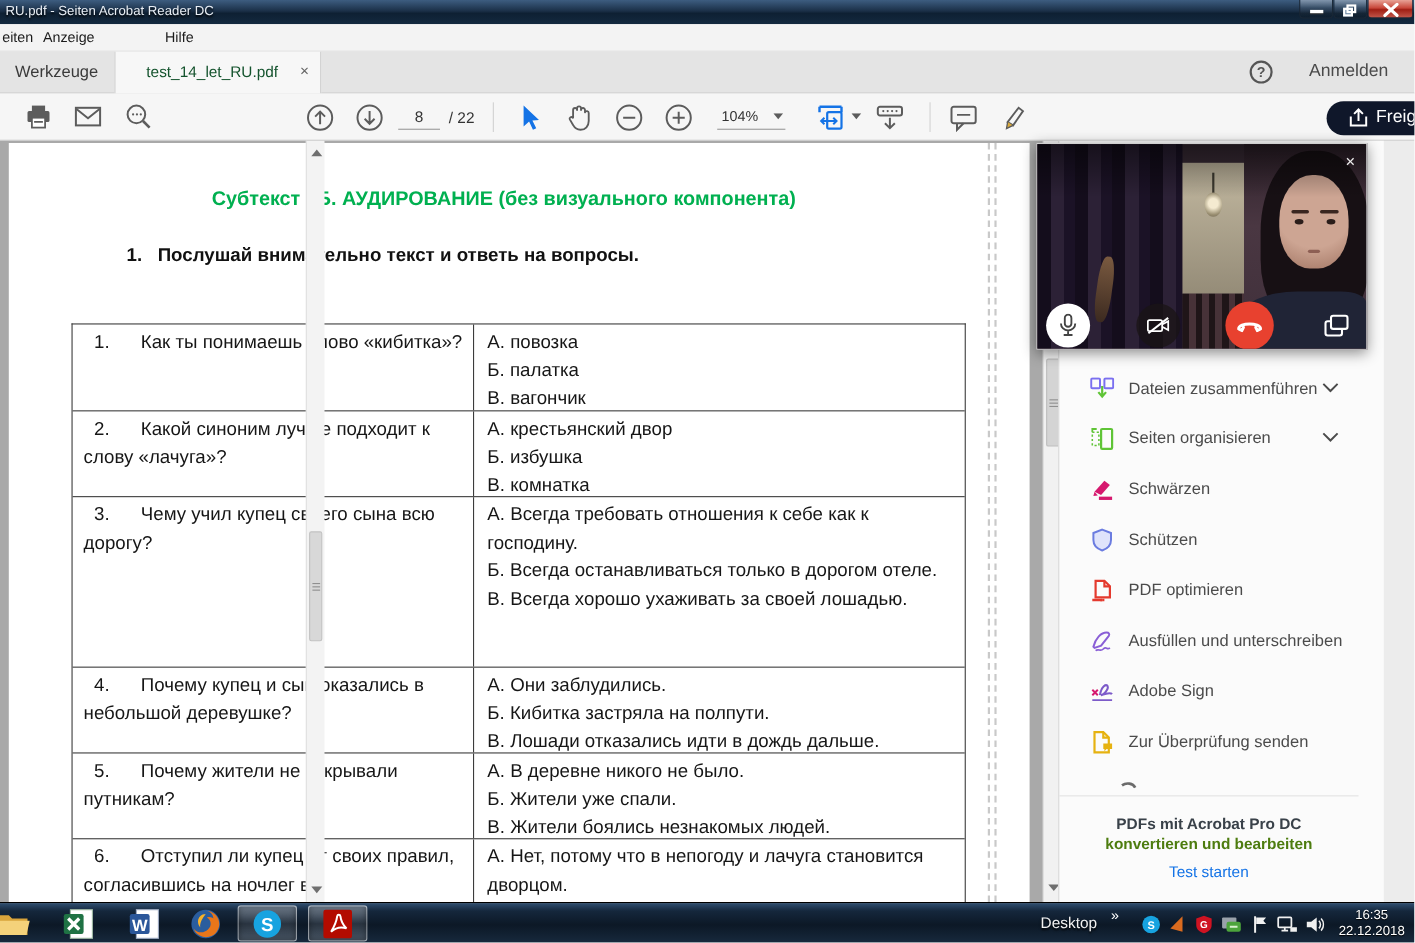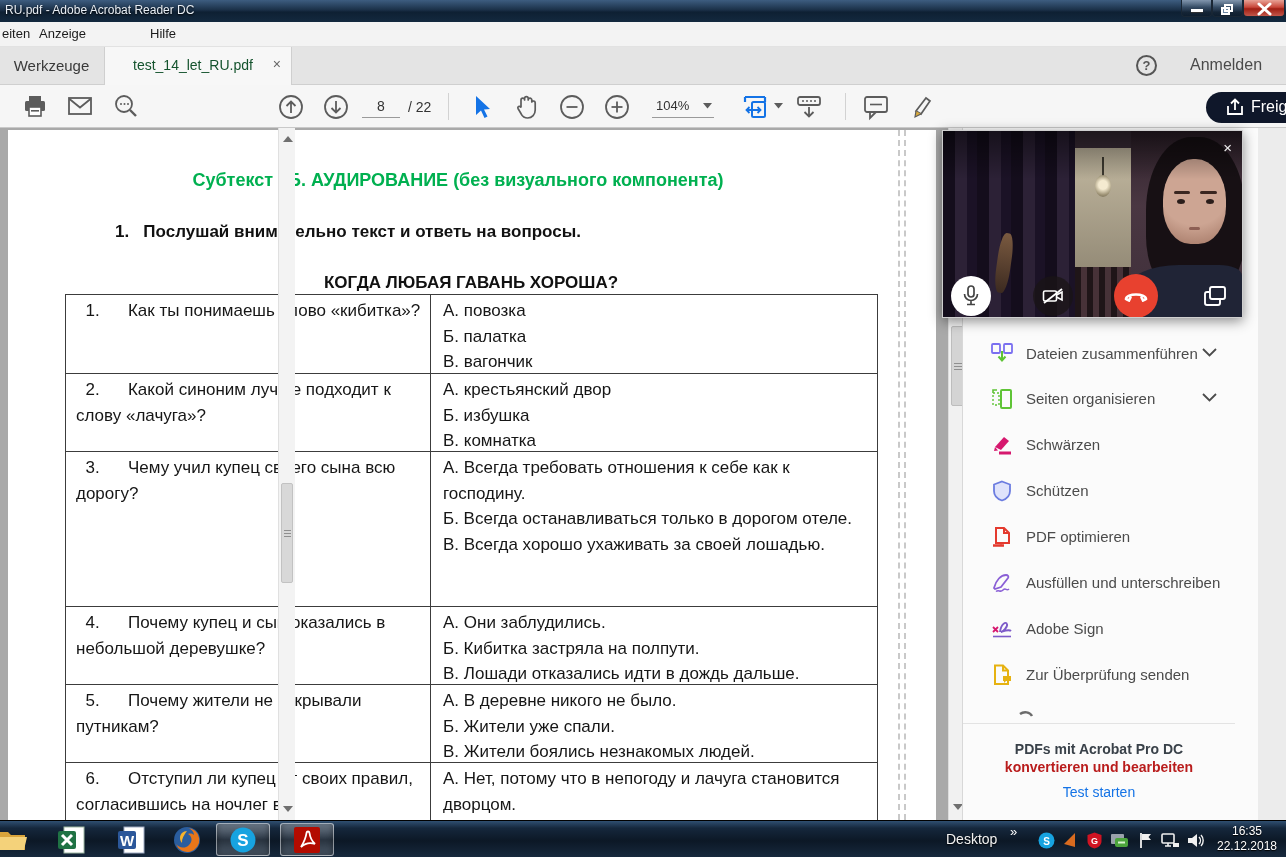--- a/index.html
+++ b/index.html
@@ -81,21 +81,21 @@
   
   #tools-panel { position:absolute; left:962px; top:0; width:296px; height:692px; background:#fbfbfb; border-left:1px solid #d8d8d8;}
   .pitem { position:absolute; left:0; width:272px; height:44px; }
   .pitem .ico { position:absolute; left:28px; top:11px; width:22px; height:22px; }
   .pitem .lbl { position:absolute; left:63px; top:13px; font-size:15px; color:#4b4b4b; }
   .pitem .chev { position:absolute; right:18px; top:16px; }
   #pi0{top:204px;} #pi1{top:249px;} #pi2{top:295px;} #pi3{top:341px;} #pi4{top:387px;} #pi5{top:433px;} #pi6{top:479px;} #pi7{top:525px;}
   #pi-partial { position:absolute; left:1016px; top:582px; width:20px; height:10px; overflow:hidden; }
   #panel-promo-divider { position:absolute; left:0px; top:595px; width:272px; height:1px; background:#e3e3e3;}
   #promo1 { position:absolute; left:0; top:613px; width:272px; text-align:center; font-weight:bold; font-size:14px; color:#394149;}
-  #promo2 { position:absolute; left:0; top:631px; width:272px; text-align:center; font-weight:bold; font-size:14px; color:#b91c1c;}
+  #promo2 { position:absolute; left:0; top:631px; width:272px; text-align:center; font-weight:bold; font-size:14px; color:#4d7c0f;}
   #promo-link { position:absolute; left:0; top:656px; width:272px; text-align:center; font-size:14px; color:#1473e6;}
   .peek-chev { position:absolute; }
   #panel-scroll { position:absolute; left:1268px; top:128px; width:17px; height:680px; background:#f3f3f3; border-left:1px solid #e0e0e0;}
   #panel-scroll .sb-arrow-up { left:4px; top:8px; }
   #panel-scroll .sb-arrow-down { left:4px; bottom:8px; }
   #panel-thumb { position:absolute; left:2px; top:355px; width:12px; height:100px; background:#d8d8d8; border:1px solid #c2c2c2; border-radius:2px;}
   #panel-thumb .grip { position:absolute; left:2px; top:46px; width:7px; height:1px; background:#8f8f8f; box-shadow:0 3px 0 #8f8f8f,0 6px 0 #8f8f8f;}
 
   
   #video-call { position:absolute; left:942px; top:2px; width:301px; height:188px; background:#3b2d38;
@@ -142,21 +142,21 @@
   .tray { position:absolute; top:11px; width:17px; height:17px; }
   #tr-skype{left:1038px;} #tr-tri{left:1062px;} #tr-gdata{left:1086px;} #tr-green{left:1110px;} #tr-flag{left:1138px;} #tr-net{left:1160px;} #tr-vol{left:1186px;}
   #tk-clock { position:absolute; left:1212px; top:3px; width:70px; text-align:center; color:#fff; font-size:12px; line-height:15px; text-shadow:0 1px 1px #000;}
 </style>
 </head>
 <body>
 
 <div id="screen">
 
   <div id="titlebar">
-    <span class="title">RU.pdf - Adobe Acrobat Reader DC</span>
+    <span class="title">RU.pdf - Seiten Acrobat Reader DC</span>
     <div class="winbtn" id="btn-min">
         <div class="bar"></div>
       </div>
     <div class="winbtn" id="btn-restore">
         <div class="sq2"></div>
         <div class="sq"></div>
       </div>
     <div class="winbtn" id="btn-close">
       <svg width="15" height="14" viewBox="0 0 15 14">
           <path d="M2 2 L13 12 M13 2 L2 12" stroke="#fff" stroke-width="3" stroke-linecap="round"></path>
@@ -294,21 +294,20 @@
     </div>
   </div>
 
   <div id="workspace">
 
     <div id="doc-viewport">
       <div id="pdf-page">
         <div id="page-deco"></div>
         <div id="pdf-heading">Субтекст 2Б. АУДИРОВАНИЕ (без визуального компонента)</div>
         <div id="pdf-instruction">1.   Послушай внимательно текст и ответь на вопросы.</div>
-        <div id="pdf-tabletitle">КОГДА ЛЮБАЯ ГАВАНЬ ХОРОША?</div>
         <div id="pdf-table">
           <div class="trow" id="r0">
             <div class="tq">  1.      Как ты понимаешь слово «кибитка»?</div>
             <div class="ta">А. повозка
 Б. палатка
 В. вагончик</div>
           </div>
           <div class="trow" id="r1">
             <div class="tq">  2.      Какой синоним лучше подходит к слову «лачуга»?</div>
             <div class="ta">А. крестьянский двор

